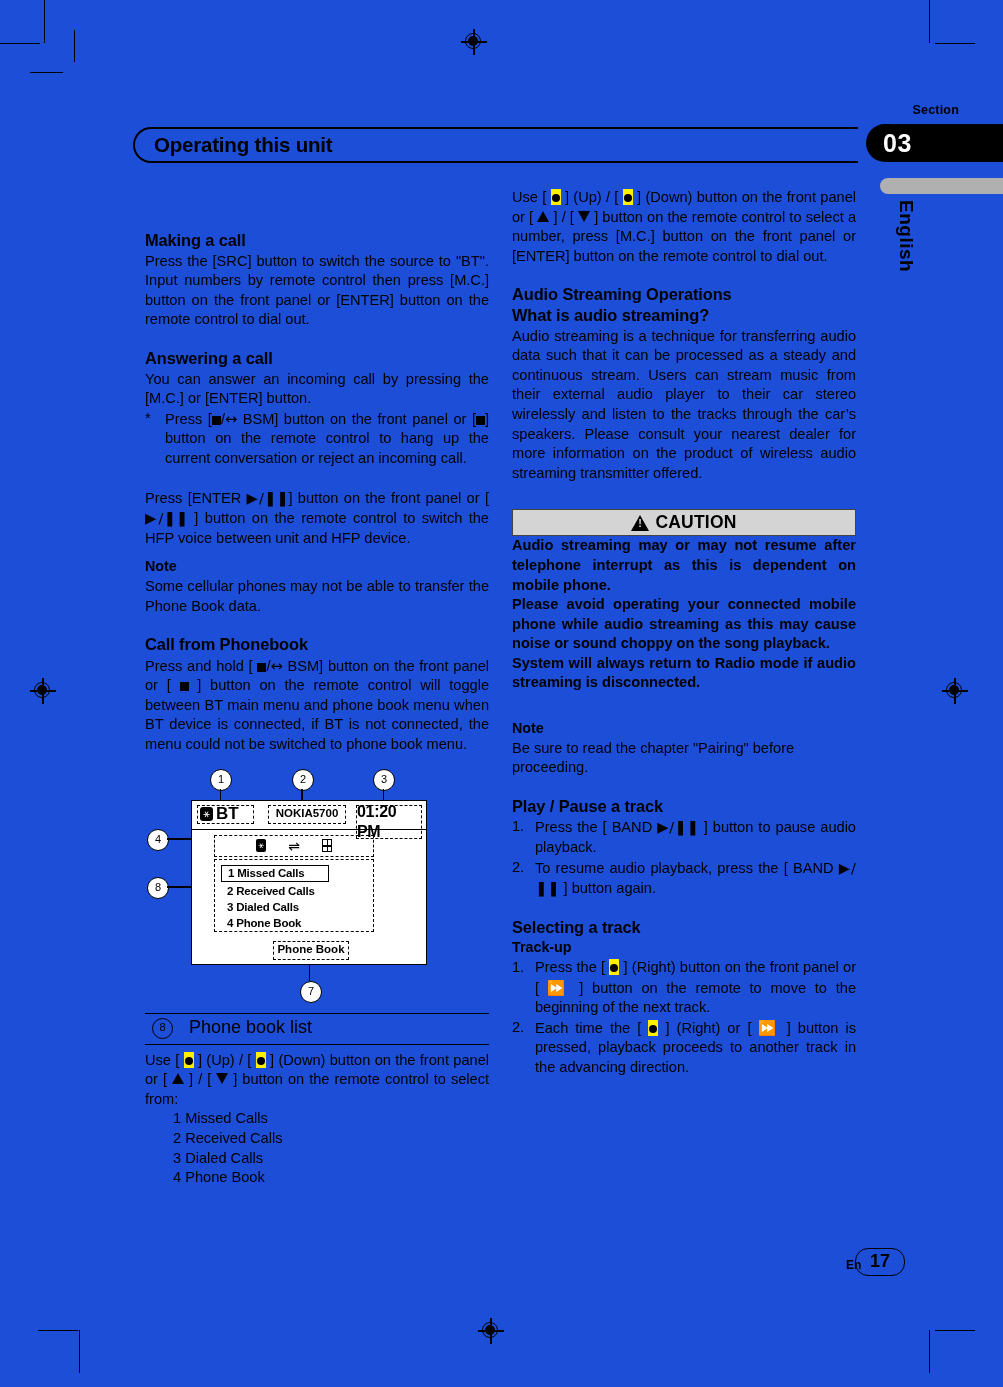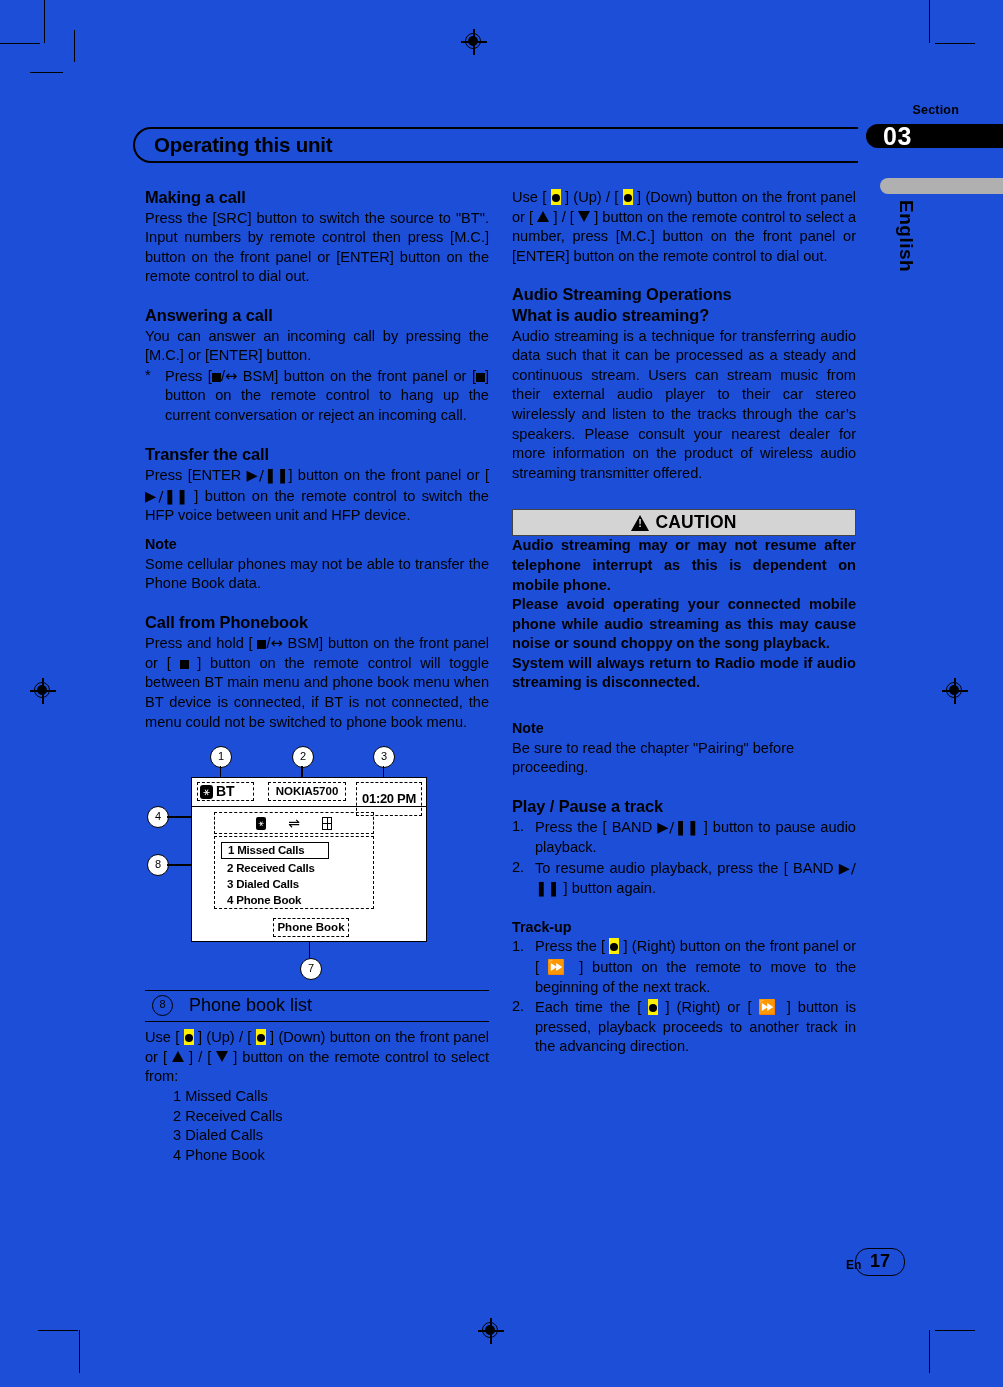--- a/index.html
+++ b/index.html
@@ -49,21 +49,21 @@
   .section-word {
     position: absolute;
     right: 44px; top: 103px;
     font-size: 12.5px;
     font-weight: bold;
     letter-spacing: .2px;
   }
   .section-badge {
     position: absolute;
     left: 866px; top: 124px;
-    width: 137px; height: 24px;
+    width: 137px; height: 38px;
     background: #000;
     border-top-left-radius: 19px;
     border-bottom-left-radius: 19px;
     color: #fff;
     font-size: 25px;
     font-weight: bold;
     display: flex;
     align-items: center;
     padding-left: 17px;
     box-sizing: border-box;
@@ -107,21 +107,21 @@
   }
 
   
   .col {
     position: absolute;
     top: 188px;
     width: 344px;
     font-size: 14.6px;
     line-height: 19.6px;
   }
-  .col-left  { left: 145px; }
+  .col-left  { left: 145px; margin-top: 43px; }
   .col-right { left: 512px; }
 
   h2.head {
     font-size: 16.4px;
     font-weight: bold;
     margin: 0 0 1px 0;
     letter-spacing: -0.1px;
   }
   h3.sub {
     font-size: 14.3px;
@@ -248,33 +248,33 @@
   .bt-badge {
     width: 13px; height: 14px;
     background: #000;
     border-radius: 3px;
     color: #fff;
     font-size: 11px;
     line-height: 14px;
     text-align: center;
     font-family: "DejaVu Sans", sans-serif;
   }
-  .d-bt .lbl { font-size: 14px; font-weight: bold; }
+  .d-bt .lbl { font-size: 17px; font-weight: bold; }
 
   .d-dev {
     position: absolute; left: 76px; top: 4px;
     width: 78px; height: 19px;
     display: flex; align-items: center; justify-content: center;
     font-size: 11.5px; font-weight: bold;
   }
   .d-clock {
     position: absolute; left: 164px; top: 4px;
     width: 66px; height: 34px;
     display: flex; align-items: center; justify-content: center;
-    font-size: 13px; font-weight: bold;
+    font-size: 16px; font-weight: bold;
     letter-spacing: -0.3px;
   }
 
   .d-icons {
     position: absolute; left: 22px; top: 34px;
     width: 160px; height: 22px;
     display: flex; align-items: center; justify-content: center;
     gap: 22px;
   }
   .bt-small {
@@ -440,21 +440,20 @@
 
     <h2 class="head">Answering a call</h2>
     <p class="body">You can answer an incoming call by pressing the [M.C.] or [ENTER] button.</p>
     <div class="star-row">
       <span class="mark">*</span>
       <span class="txt"><span>Press [</span><span class="sq"></span><span>/</span><span class="ico">↔</span><span> BSM] button on the front panel or [</span><span class="sq"></span><span>] button on the remote control to hang up the current conversation or reject an incoming call.</span></span>
     </div>
 
     <div class="gap-md"></div>
 
-    <h2 class="head">Transfer the call</h2>
     <p class="body"><span>Press [ENTER </span><span class="ico">▶/❚❚</span><span>] button on the front panel or [ </span><span class="ico">▶/❚❚</span><span> ] button on the remote control to switch the HFP voice between unit and HFP device.</span></p>
     <div class="gap-sm"></div>
     <h3 class="sub">Note</h3>
     <p class="body">Some cellular phones may not be able to transfer the Phone Book data.</p>
 
     <div class="gap-md"></div>
 
     <h2 class="head">Call from Phonebook</h2>
     <p class="body"><span>Press and hold [ </span><span class="sq"></span><span>/</span><span class="ico">↔</span><span> BSM] button on the front panel or [ </span><span class="sq"></span><span> ] button on the remote control will toggle between BT main menu and phone book menu when BT device is connected, if BT is not connected, the menu could not be switched to phone book menu.</span></p>
 
@@ -551,20 +550,21 @@
       <span class="n">1.</span>
       <span class="t"><span>Press the [ BAND </span><span class="ico">▶/❚❚</span><span> ] button to pause audio playback.</span></span>
     </div>
     <div class="num-row">
       <span class="n">2.</span>
       <span class="t"><span>To resume audio playback, press the [ BAND </span><span class="ico">▶/❚❚</span><span> ] button again.</span></span>
     </div>
 
     <div class="gap-md"></div>
 
+    <h2 class="head">Selecting a track</h2>
     <h3 class="sub">Track-up</h3>
     <div class="num-row">
       <span class="n">1.</span>
       <span class="t"><span>Press the [ </span><span class="hl"><span class="dotbtn"></span></span><span> ] (Right) button on the front panel or [ </span><span class="ico">⏩</span><span> ] button on the remote to move to the beginning of the next track.</span></span>
     </div>
     <div class="num-row">
       <span class="n">2.</span>
       <span class="t"><span>Each time the [ </span><span class="hl"><span class="dotbtn"></span></span><span> ] (Right) or [ </span><span class="ico">⏩</span><span> ] button is pressed, playback proceeds to another track in the advancing direction.</span></span>
     </div>
   </div>

